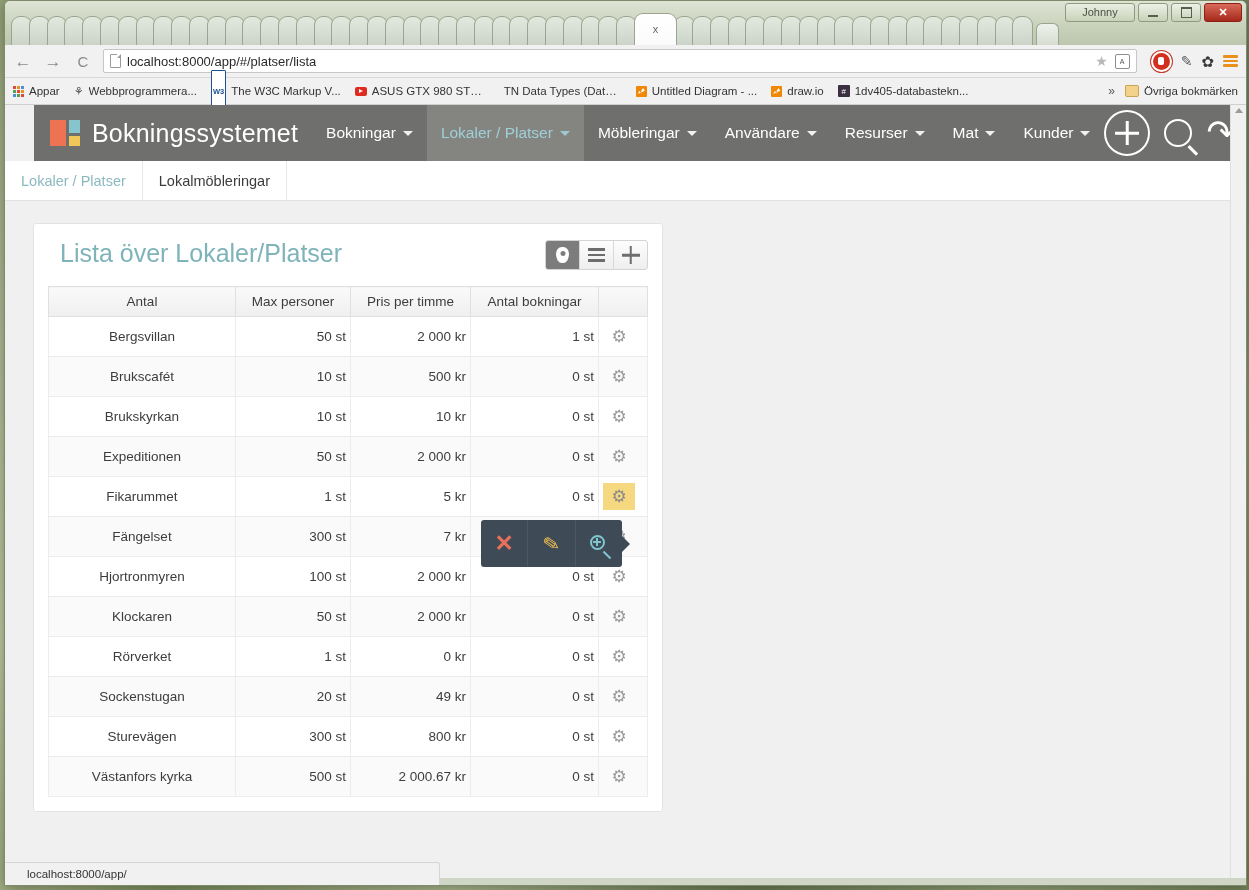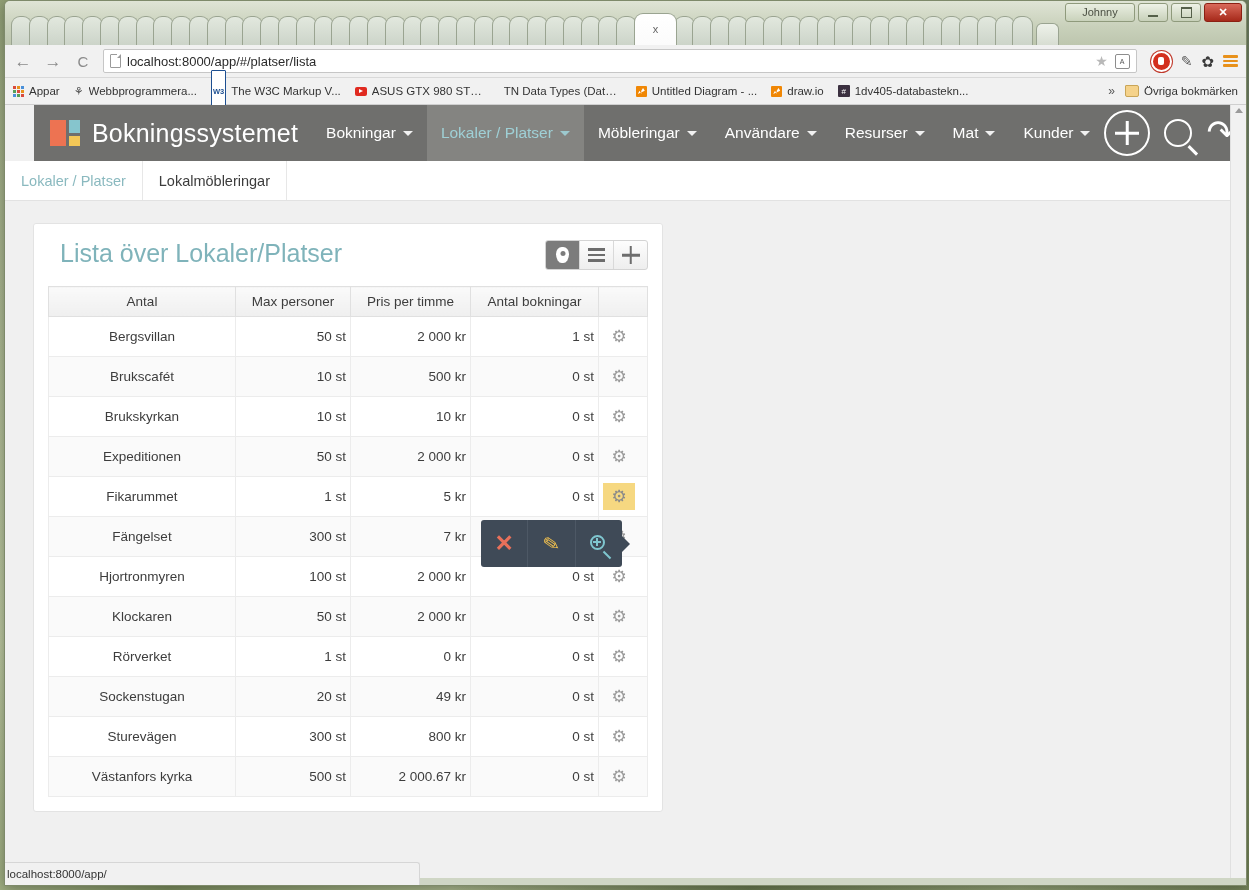--- a/index.html
+++ b/index.html
@@ -346,21 +346,21 @@
   }
   .zoomico .pv,.zoomico .ph{position:absolute;background:#7fc6cf;}
   .zoomico .pv{left:6.5px;top:3.5px;width:1.6px;height:8px;}
   .zoomico .ph{top:6.7px;left:3.5px;height:1.6px;width:8px;}
 
   
   .statusbar {
     position:absolute; left:0; bottom:0; height:22px; width:412px;
     background:#f1f1f1; border:1px solid #d6d6d6; border-left:none; border-bottom:none;
     border-radius:0 3px 0 0;
-    display:flex;align-items:center;padding-left:2px;
+    display:flex;align-items:center;padding-left:22px;
     font-size:11.5px;color:#333;
     z-index:50;
   }
 </style>
 </head>
 <body>
 
 <div id="desktop"></div>
 
 <div id="browser">

